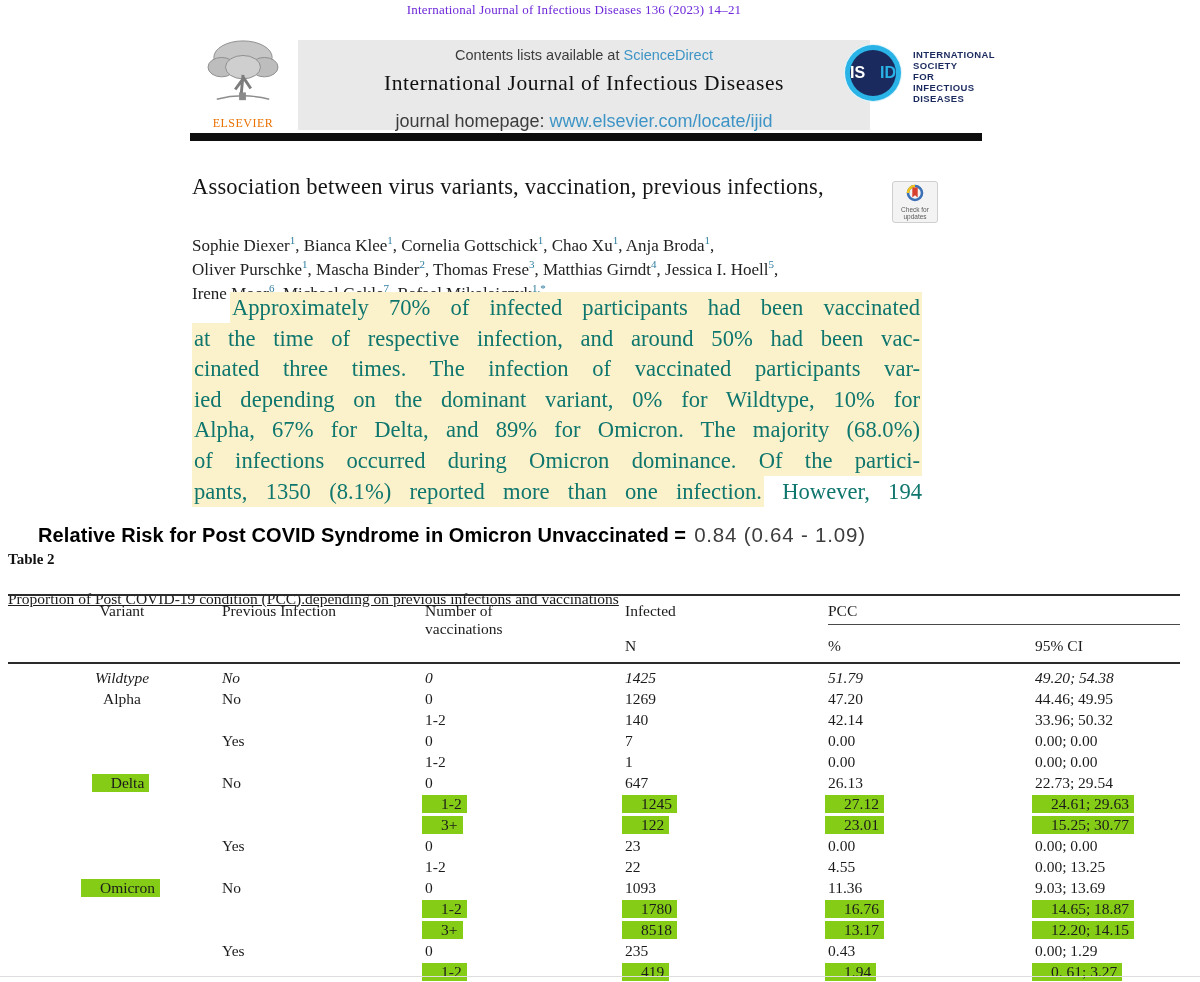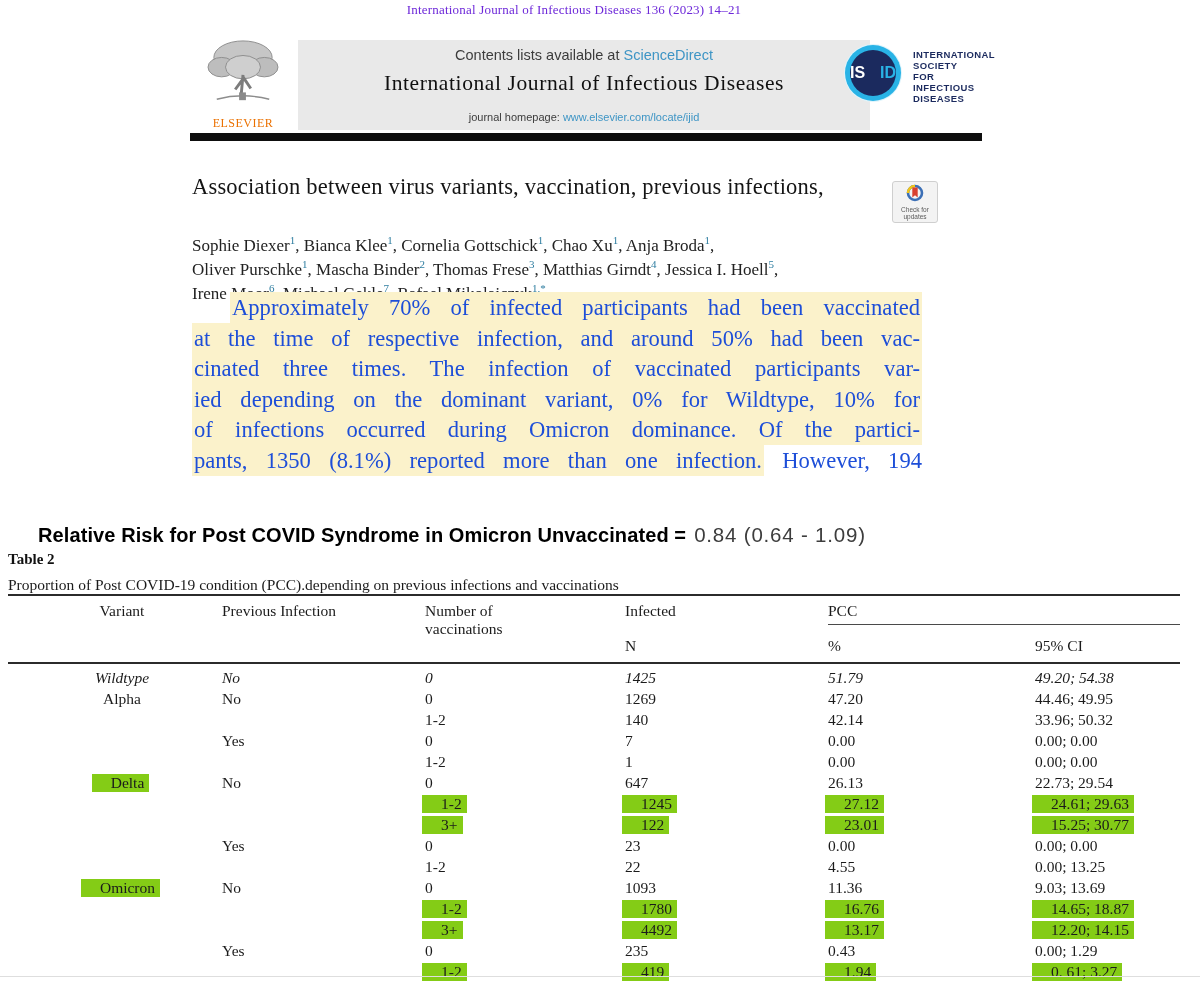--- a/index.html
+++ b/index.html
@@ -16,21 +16,21 @@
   .elsevier-zone svg{position:absolute;left:8px;top:0;}
   .elsevier-word{position:absolute;left:0;bottom:-1px;width:106px;text-align:center;
     font-size:12px;color:#eb7100;letter-spacing:.5px;font-family:"Liberation Serif",serif;}
   .graybox{position:absolute;left:108px;top:2px;width:524px;height:90px;background:#e9e9e9;padding-left:48px;}
   .contents-line{position:absolute;left:0;top:7px;width:100%;text-align:center;
     font-size:14.5px;color:#3c3c3c;font-family:"Liberation Sans",sans-serif;}
   .link-blue{color:#3e95c5;text-decoration:none;cursor:pointer;}
   .mast-title{position:absolute;left:0;top:31px;width:100%;text-align:center;
     font-size:21.5px;color:#101010;letter-spacing:.6px;}
   .homepage-line{position:absolute;left:0;top:71px;width:100%;text-align:center;
-    font-size:11px;color:#3c3c3c;font-family:"Liberation Sans",sans-serif;}
+    font-size:18px;color:#3c3c3c;font-family:"Liberation Sans",sans-serif;}
   .isid-zone{position:absolute;left:655px;top:5px;width:150px;height:70px;}
   .isid-circle{position:absolute;left:0;top:2px;width:56px;height:56px;border-radius:50%;
     background:#29b3e6;box-shadow:0 0 0 1px #dff4fb;}
   .isid-inner{position:absolute;left:5px;top:5px;width:46px;height:46px;border-radius:50%;
     background:#1b2a5e;display:flex;align-items:center;justify-content:space-between;
     font-family:"Liberation Sans",sans-serif;font-weight:bold;font-size:16px;color:#fff;}
   .isid-inner .cy{color:#29b3e6;}
   .isid-name{position:absolute;left:68px;top:6px;font-family:"Liberation Sans",sans-serif;
     font-weight:bold;font-size:9.5px;line-height:11px;color:#1b2a5e;letter-spacing:.4px;}
   .blackbar{position:absolute;left:190px;top:133px;width:792px;height:8px;background:#0e0e0e;}
@@ -41,31 +41,31 @@
   .check-badge{position:absolute;left:892px;top:181px;width:44px;height:40px;background:#f3f3f3;
     border:1px solid #cfcfcf;border-radius:3px;text-align:center;cursor:pointer;}
   .check-badge svg{margin-top:2px;}
   .check-badge .cb-txt{font-family:"Liberation Sans",sans-serif;font-size:6.5px;line-height:7px;color:#5a5a5a;}
   
   .authors{position:absolute;left:192px;top:231px;font-size:17px;line-height:19.5px;color:#222;}
   .authors sup{color:#2e7da0;font-size:11px;}
   
   .abstract{position:absolute;left:192px;top:293px;width:730px;font-size:22.6px;}
   .abs-line{height:30.6px;line-height:30.6px;text-align:justify;text-align-last:justify;
-    white-space:normal;color:#1d4ed8;}
+    white-space:normal;color:#0f766e;}
   .abs-line.indent{padding-left:38px;}
   .hl{background:#fbf2cb;padding:3px 2px;}
   
   .rr-line{position:absolute;left:38px;top:523px;font-family:"Liberation Sans",sans-serif;
     font-size:20px;white-space:nowrap;}
   .rr-label{font-weight:bold;color:#000;letter-spacing:.1px;}
   .rr-value{font-weight:normal;color:#3d3d3d;letter-spacing:.8px;margin-left:8px;font-size:20.5px;}
   
   .tbl-label{position:absolute;left:8px;top:551px;font-size:15px;font-weight:bold;color:#111;}
-  .tbl-caption{position:absolute;left:8px;top:576px;font-size:15.5px;color:#1b1b1b;}
+  .tbl-caption{position:absolute;left:8px;top:590px;font-size:15.5px;color:#1b1b1b;text-decoration:underline;}
   .table-wrap{position:absolute;left:8px;top:594px;width:1172px;}
   table{border-collapse:collapse;width:1172px;table-layout:fixed;font-size:15.5px;color:#1b1b1b;}
   table{border-top:2px solid #2b2b2b;border-bottom:3px solid #262626;}
   col.c1{width:214px;} col.c2{width:203px;} col.c3{width:200px;}
   col.c4{width:203px;} col.c5{width:207px;} col.c6{width:145px;}
   th{font-weight:normal;text-align:left;padding:0;}
   thead tr.hrow1 th{vertical-align:top;padding-top:6px;height:22px;}
   th.rspan{vertical-align:bottom;padding-bottom:9px;}
   th.hb{border-bottom:2.5px solid #2b2b2b;}
   th.pcc-th{border-bottom:1.5px solid #4a4a4a;}
@@ -141,20 +141,21 @@
     <div><span>Sophie Diexer</span><sup>1</sup><span>, </span><span>Bianca Klee</span><sup>1</sup><span>, </span><span>Cornelia Gottschick</span><sup>1</sup><span>, </span><span>Chao Xu</span><sup>1</sup><span>, </span><span>Anja Broda</span><sup>1</sup><span>, </span></div>
     <div><span>Oliver Purschke</span><sup>1</sup><span>, </span><span>Mascha Binder</span><sup>2</sup><span>, </span><span>Thomas Frese</span><sup>3</sup><span>, </span><span>Matthias Girndt</span><sup>4</sup><span>, </span><span>Jessica I. Hoell</span><sup>5</sup><span>, </span></div>
     <div><span>Irene Moor</span><sup>6</sup><span>, </span><span>Michael Gekle</span><sup>7</sup><span>, </span><span>Rafael Mikolajczyk</span><sup>1,*</sup><span> </span></div>
   </div>
 
 <div class="abstract">
     <div class="abs-line indent"><span class="hl">Approximately 70% of infected participants had been vaccinated</span></div>
     <div class="abs-line"><span class="hl">at the time of respective infection, and around 50% had been vac-</span></div>
     <div class="abs-line"><span class="hl">cinated three times. The infection of vaccinated participants var-</span></div>
     <div class="abs-line"><span class="hl">ied depending on the dominant variant, 0% for Wildtype, 10% for</span></div>
+    <div class="abs-line"><span class="hl">Alpha, 67% for Delta, and 89% for Omicron. The majority (68.0%)</span></div>
     <div class="abs-line"><span class="hl">of infections occurred during Omicron dominance. Of the partici-</span></div>
     <div class="abs-line"><span class="hl">pants, 1350 (8.1%) reported more than one infection.</span><span> However, 194</span></div>
   </div>
 
 <div class="rr-line">
   <span class="rr-label">Relative Risk for Post COVID Syndrome in Omicron Unvaccinated =</span><span class="rr-value">0.84 (0.64 - 1.09)</span>
 </div>
 
 <div class="tbl-label">Table 2</div>
 <div class="tbl-caption">Proportion of Post COVID-19 condition (PCC).depending on previous infections and vaccinations</div>
@@ -280,21 +281,21 @@
           <td></td>
           <td><span class="cellhl">1-2</span></td>
           <td><span class="cellhl">1780</span></td>
           <td><span class="cellhl">16.76</span></td>
           <td><span class="cellhl">14.65; 18.87</span></td>
         </tr>
         <tr>
           <td class="col-first"></td>
           <td></td>
           <td><span class="cellhl">3+</span></td>
-          <td><span class="cellhl">4492</span></td>
+          <td><span class="cellhl">8518</span></td>
           <td><span class="cellhl">13.17</span></td>
           <td><span class="cellhl">12.20; 14.15</span></td>
         </tr>
         <tr>
           <td class="col-first"></td>
           <td><span>Yes</span></td>
           <td><span>0</span></td>
           <td><span>235</span></td>
           <td><span>0.43</span></td>
           <td><span>0.00; 1.29</span></td>

